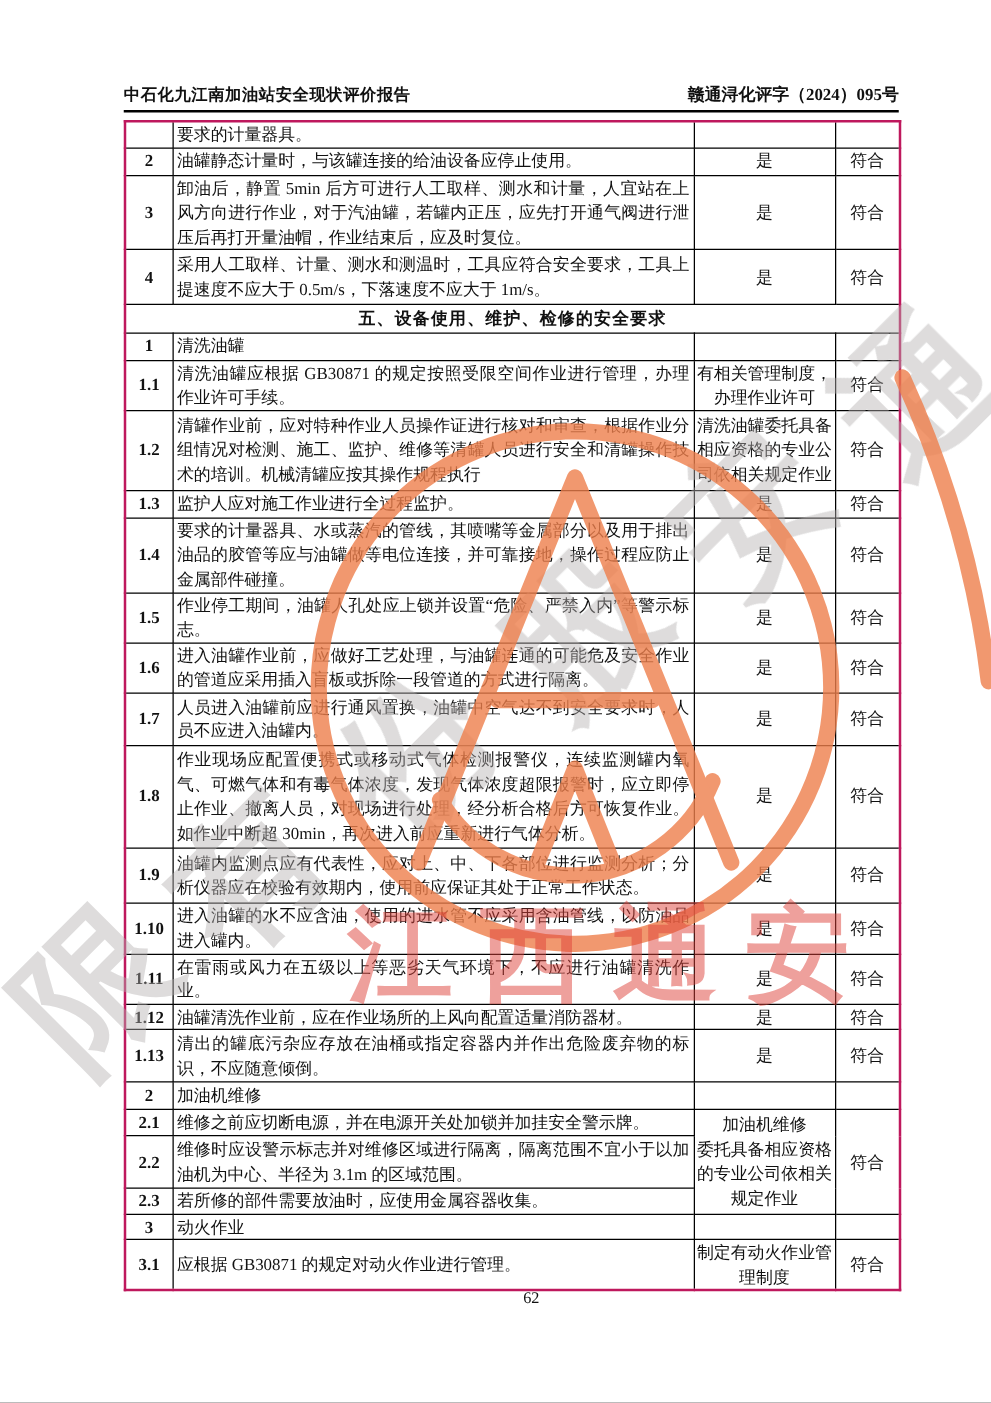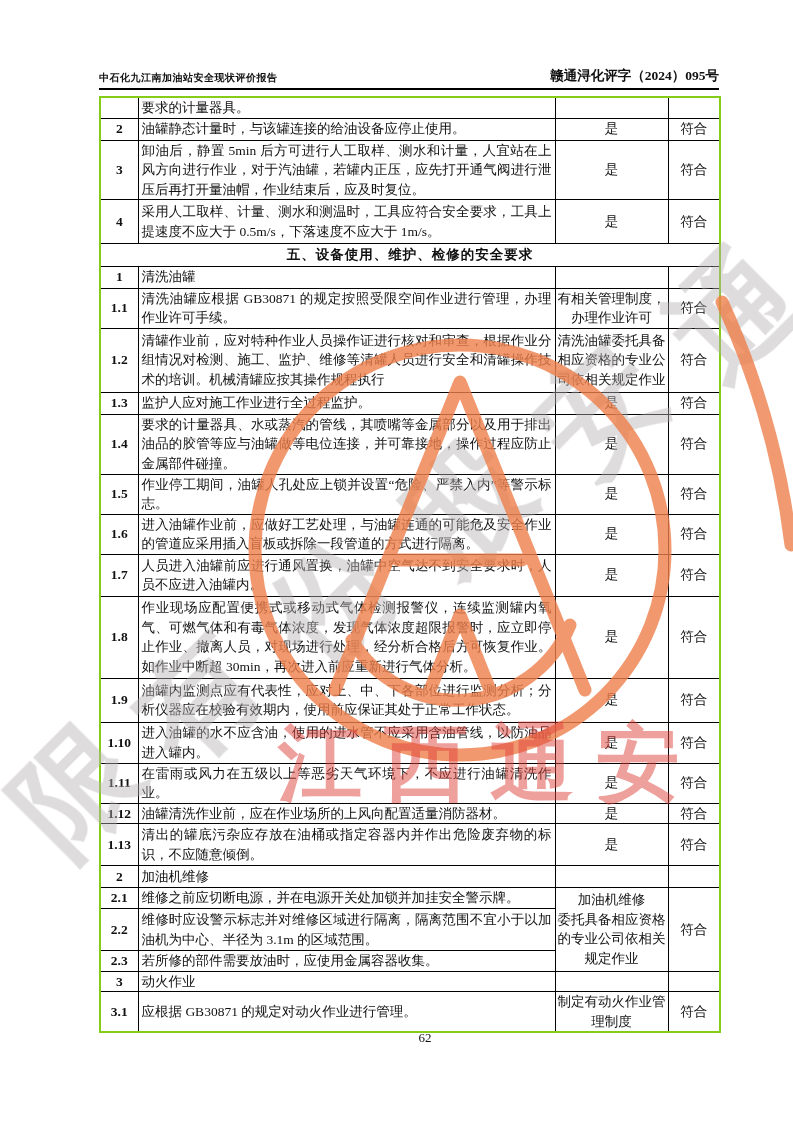--- a/index.html
+++ b/index.html
@@ -1,26 +1,26 @@
 <!DOCTYPE html>
 <html><head>
 <meta charset="utf-8">
 <style>
   html,body{margin:0;padding:0;background:#888;}
   #page{position:relative;width:793px;height:1122px;background:#ffffff;overflow:hidden;
         font-family:"Liberation Serif","DejaVu Sans",serif;color:#111;}
   
   #hdr{position:absolute;left:99px;top:60px;width:620px;height:28px;
        border-bottom:2px solid #000;display:flex;justify-content:space-between;align-items:flex-end;}
-  #hdr .l{font-size:10px;font-weight:bold;letter-spacing:.5px;padding-bottom:3px;}
+  #hdr .l{font-size:13px;font-weight:bold;letter-spacing:.5px;padding-bottom:3px;}
   #hdr .r{font-size:13.5px;font-weight:bold;padding-bottom:3px;}
   
   #tblwrap{position:absolute;left:99px;top:96px;}
   table.doc{border-collapse:collapse;table-layout:fixed;width:620px;
-            border:2px solid #84cc16;}
+            border:2px solid #be185d;}
   table.doc td{border:1px solid #000;vertical-align:middle;overflow:hidden;
                font-size:13.5px;line-height:19.5px;}
   td.num{text-align:center;font-weight:bold;font-size:13px;padding:0 1px;}
   td.desc{text-align:justify;padding:0 3px;}
   td.res,td.con{text-align:center;padding:0 2px;white-space:pre-line;}
   td.section{text-align:center;font-weight:bold;font-size:14.5px;letter-spacing:1px;}
   
   #pgnum{position:absolute;left:385px;top:1030px;width:80px;text-align:center;
          font-size:13px;}
   

